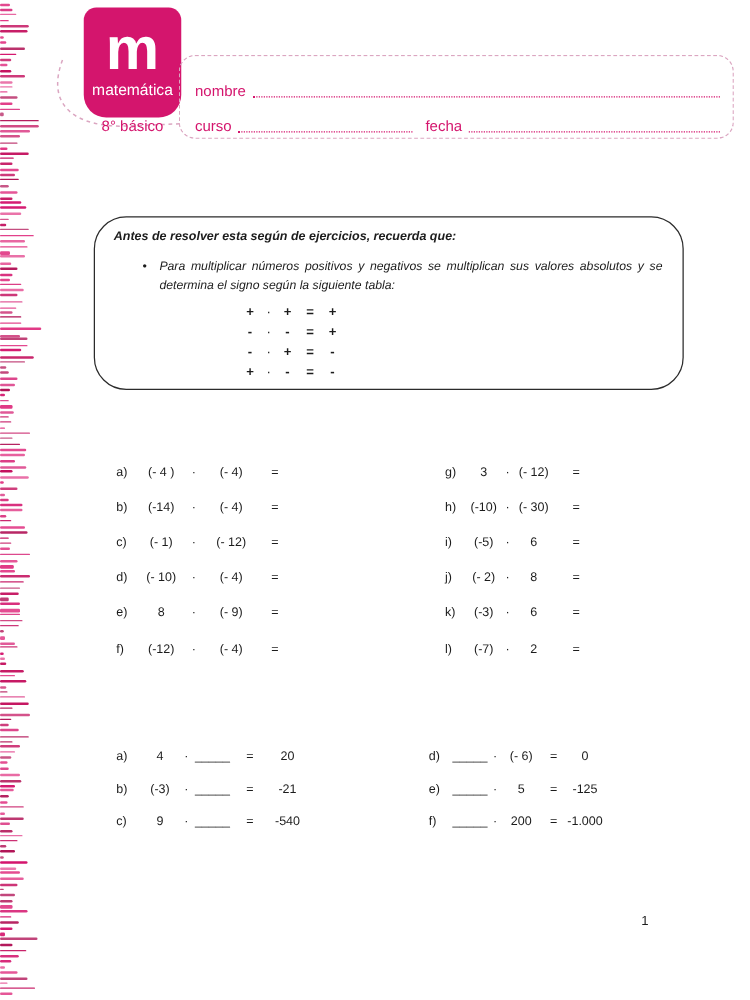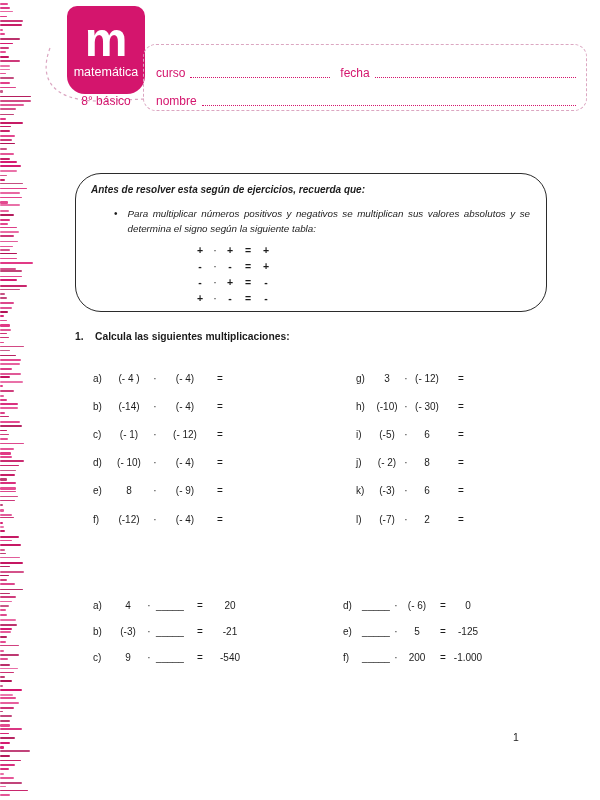--- a/index.html
+++ b/index.html
@@ -265,27 +265,27 @@
   </svg>
 
   <div class="logo-card">
     <div class="logo-m">m</div>
     <div class="logo-brand">matemática</div>
   </div>
   <div class="logo-grade">8° básico</div>
 
   <div class="form-box">
     <div class="form-row">
+      <span class="form-label">nombre</span>
+      <span class="dotline"></span>
+    </div>
+    <div class="form-row">
       <span class="form-label">curso</span>
       <span class="dotline curso"></span>
       <span class="form-label fecha">fecha</span>
-      <span class="dotline"></span>
-    </div>
-    <div class="form-row">
-      <span class="form-label">nombre</span>
       <span class="dotline"></span>
     </div>
   </div>
 
 
   <div class="reminder">
     <p class="rem-intro">Antes de resolver esta según de ejercicios, recuerda que:</p>
     <div class="rem-bullet-row">
       <span class="rem-bullet">•</span>
       <p class="rem-text">Para multiplicar números positivos y negativos se multiplican sus valores absolutos y se determina el signo según la siguiente tabla:</p>
@@ -315,23 +315,20 @@
       <div class="srow">
         <span class="s1">+</span>
           <span class="s2">·</span>
           <span class="s3">-</span>
           <span class="s4">=</span>
           <span class="s5">-</span>
       </div>
     </div>
   </div>
 
-  <div class="ex-head ex1-head">
-    <span class="num">1.</span><span>Calcula las siguientes multiplicaciones:</span>
-  </div>
 
   <div class="col ex1-left">
     <div class="r1">
         <span class="c lbl">a)</span>
         <span class="c o1">(- 4 )</span>
         <span class="c dt">·</span>
         <span class="c o2">(- 4)</span>
         <span class="c eq">=</span>
       </div>
     <div class="r1">

